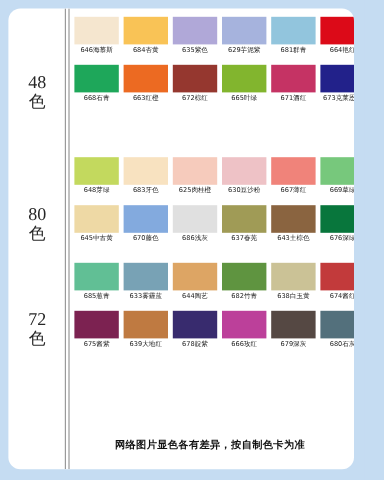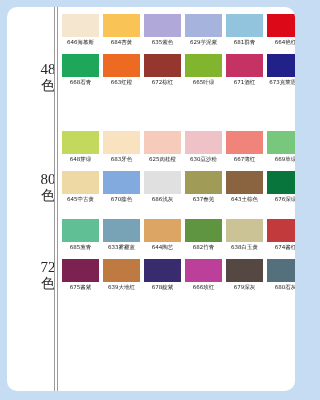--- a/index.html
+++ b/index.html
@@ -34,21 +34,21 @@
   }
   
   #rail {
     position: relative;
     width: 48px;
     flex: 0 0 48px;
     height: 100%;
   }
   .group-label {
     position: absolute;
-    left: 17px;
+    left: 0;
     width: 48px;
     text-align: center;
     font-family: "Liberation Serif", "DejaVu Serif", serif;
     font-size: 15px;
     line-height: 15px;
     color: #262626;
     letter-spacing: 0px;
   }
   .group-label .num {
     display: block;
@@ -305,16 +305,17 @@
               <div class="swatch" style="background: rgb(85, 72, 67);"></div>
               <div class="swatch-label">679深灰</div>
             </div>
             <div class="cell">
               <div class="swatch" style="background: rgb(83, 112, 124);"></div>
               <div class="swatch-label">680石灰</div>
             </div>
           </div>
       </div>
 
+      <div id="footnote">网络图片显色各有差异，按自制色卡为准</div>
     </div>
 
   </div>
 </div>
 
 </body></html>

